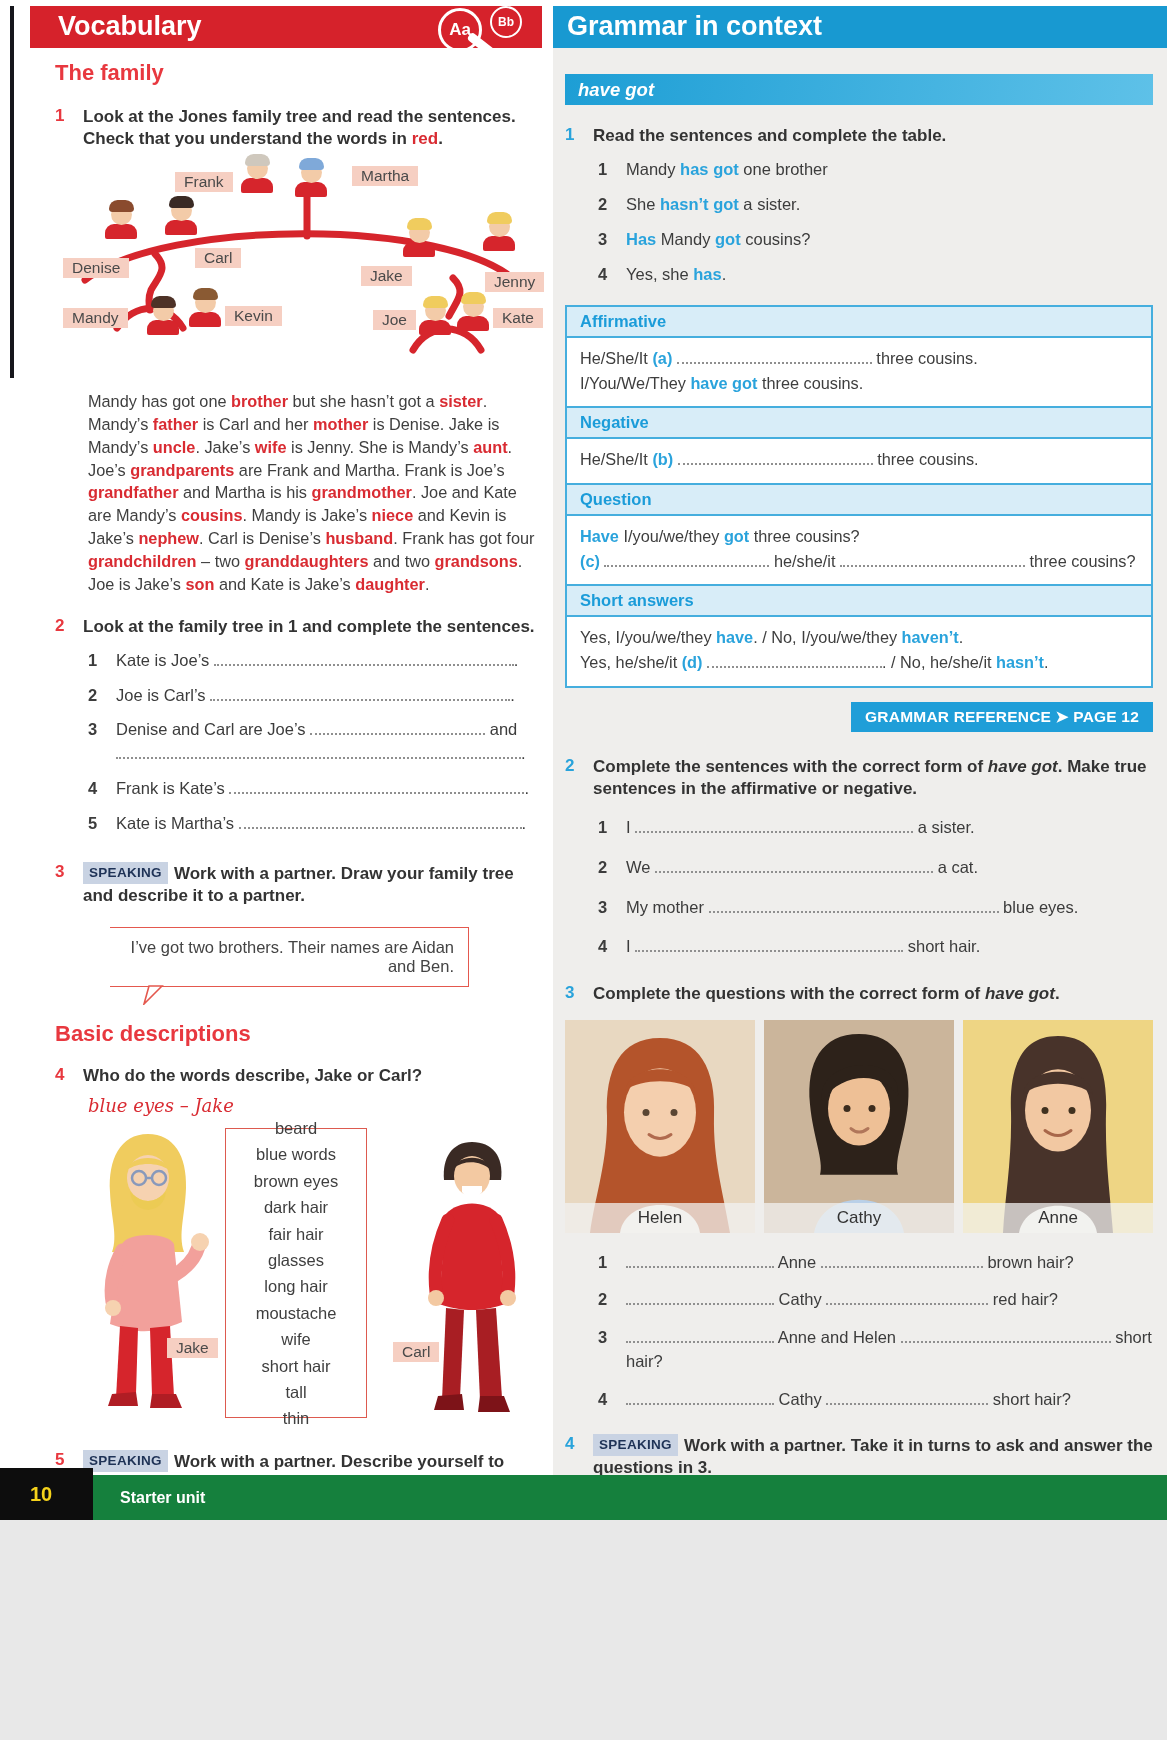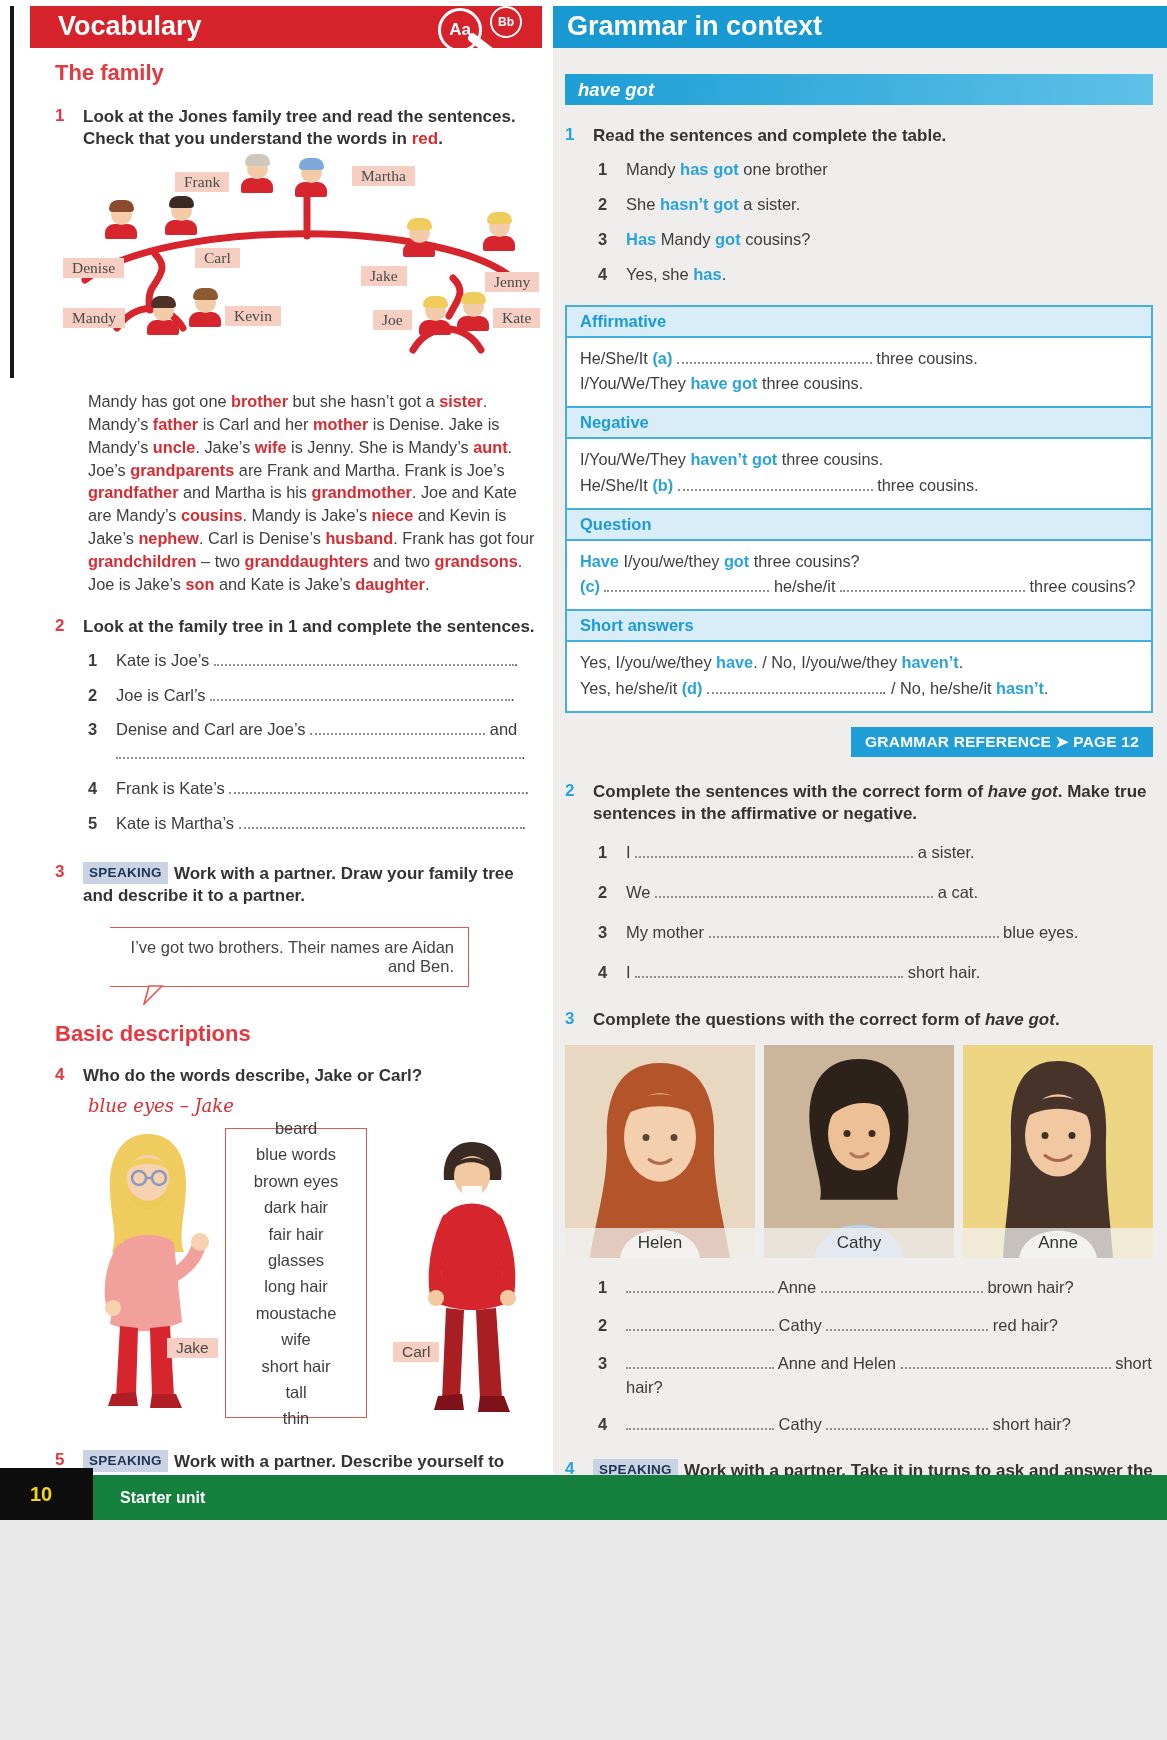--- a/index.html
+++ b/index.html
@@ -30,21 +30,21 @@
   .instr{font-weight:bold;font-size:17px;color:#333;line-height:1.3;flex:1;}
   .item{display:flex;gap:13px;margin-top:11px;margin-left:33px;font-size:16.5px;line-height:1.45;}
   .item .n{font-weight:bold;min-width:15px;}
   .item .t{flex:1;}
   .voc .hl{color:#d92b32;}
   .grm .hl{color:#2aa3dc;}
   .blank{display:inline-block;border-bottom:2px dotted #8f8f8f;height:0.78em;max-width:100%;vertical-align:baseline;}
   .badge{display:inline-block;background:#c9d3e3;color:#1e3256;font-weight:bold;font-size:13.5px;
          padding:2px 6px;margin-right:6px;letter-spacing:0.3px;vertical-align:2px;}
   
-  .tree{position:relative;height:222px;margin-top:8px;font-family:Liberation Serif, serif;}
+  .tree{position:relative;height:222px;margin-top:8px;}
   .tree svg.lines{position:absolute;inset:0;z-index:0;}
   .plabel{position:absolute;background:#f6cfc2;padding:1px 9px;font-size:15.5px;color:#4a4a4a;z-index:2;white-space:nowrap;}
   .pav{position:absolute;width:32px;z-index:1;}
   .pav .hd{width:21px;height:21px;border-radius:50%;margin:0 auto;position:relative;background:#f3cba8;}
   .pav .hd::before{content:'';position:absolute;top:-4px;left:-2px;right:-2px;height:12px;
                    border-radius:10px 10px 4px 4px;background:var(--hair,#6b4a33);}
   .pav .bd{width:32px;height:15px;border-radius:9px 9px 2px 2px;background:#d6252c;margin-top:-1px;}
   
   .para{margin:10px 0 0 33px;font-size:16.3px;line-height:1.4;color:#3f3f3f;}
   
@@ -310,21 +310,20 @@
       </div>
 
     <div class="gtable">
       <div class="ghead">Affirmative</div>
       <div class="gbody">
         <div>He/She/It <b class="hl">(a)</b> <span class="blank" style="width:195px"></span> three cousins.</div>
         <div>I/You/We/They <b class="hl">have got</b> three cousins.</div>
       </div>
       <div class="ghead">Negative</div>
       <div class="gbody">
-        <div>I/You/We/They <b class="hl">haven’t got</b> three cousins.</div>
         <div>He/She/It <b class="hl">(b)</b> <span class="blank" style="width:195px"></span> three cousins.</div>
       </div>
       <div class="ghead">Question</div>
       <div class="gbody">
         <div><b class="hl">Have</b> I/you/we/they <b class="hl">got</b> three cousins?</div>
         <div><b class="hl">(c)</b> <span class="blank" style="width:165px"></span> he/she/it <span class="blank" style="width:185px"></span> three cousins?</div>
       </div>
       <div class="ghead">Short answers</div>
       <div class="gbody">
         <div>Yes, I/you/we/they <b class="hl">have</b>. / No, I/you/we/they <b class="hl">haven’t</b>.</div>

